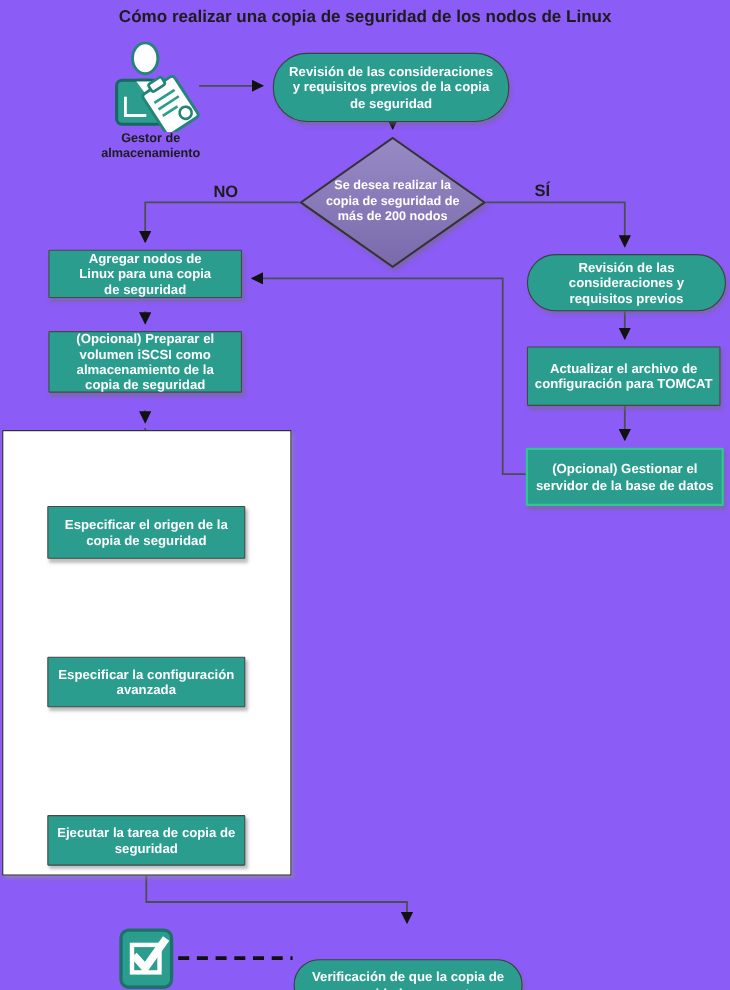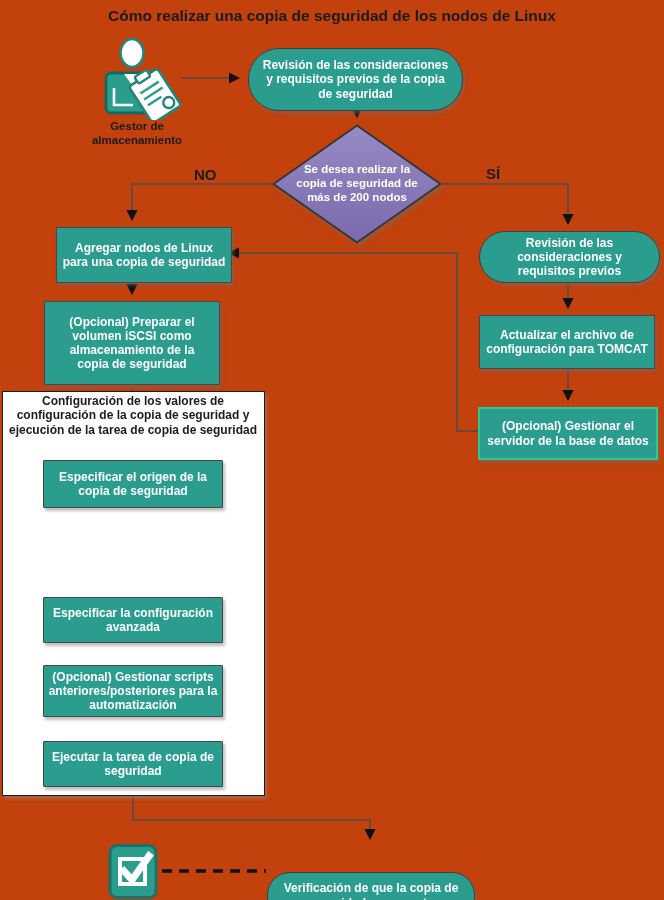--- a/index.html
+++ b/index.html
@@ -1,16 +1,16 @@
 <!DOCTYPE html>
 <html><head>
 <meta charset="utf-8">
 <style>
   html,body{margin:0;padding:0;background:#fff;}
-  .page{position:relative;width:664px;height:900px;background:#c2410c;overflow:hidden;
+  .page{position:relative;width:664px;height:900px;background:#8b5cf6;overflow:hidden;
         font-family:"Liberation Sans",sans-serif;-webkit-font-smoothing:antialiased;}
   .title{position:absolute;left:0;top:7px;width:664px;text-align:center;
          font-size:15.5px;font-weight:bold;color:#1c1c1c;}
   .connectors{position:absolute;left:0;top:0;width:664px;height:900px;pointer-events:none;}
   .node{position:absolute;display:flex;align-items:center;justify-content:center;
         text-align:center;color:#fff;font-weight:bold;font-size:12px;line-height:1.18;
         box-sizing:border-box;}
   .teal{background:#2a9d8e;border:1.6px solid #474747;
         box-shadow:2px 3px 3px rgba(110,110,110,.45);}
   .stadium{border-radius:31px;border-color:#3f3f3f;}
@@ -86,29 +86,27 @@
 
   <div class="decision">
     <svg width="170" height="120" viewBox="0 0 170 120" style="filter:drop-shadow(2px 3px 2px rgba(110,110,110,.5))">
       <polygon points="85,1.5 168.5,60 85,118.5 1.5,60" fill="url(#dg)" stroke="#333" stroke-width="1.8"></polygon>
     </svg>
     <div class="decision-label">Se desea realizar la copia de seguridad de más de 200 nodos</div>
   </div>
   <div class="branch-label" style="left:194px;top:166px">NO</div>
   <div class="branch-label" style="left:486px;top:165px">SÍ</div>
 
-  <div class="node teal rect" style="left:56px;top:227px;width:176px;height:56px;padding:0 4px">Agregar nodos de Linux para una copia de seguridad</div>
-  <div class="node teal rect" style="left:44px;top:301px;width:176px;height:84px;padding:0 20px">(Opcional) Preparar el volumen iSCSI como almacenamiento de la copia de seguridad</div>
+  <div class="node teal rect" style="left:44px;top:227px;width:176px;height:44px;padding:0 22px">Agregar nodos de Linux para una copia de seguridad</div>
+  <div class="node teal rect" style="left:44px;top:301px;width:176px;height:56px;padding:0 20px">(Opcional) Preparar el volumen iSCSI como almacenamiento de la copia de seguridad</div>
 
   <div class="container-box"></div>
-  <div class="container-title">Configuración de los valores de configuración de la copia de seguridad y ejecución de la tarea de copia de seguridad</div>
 
   <div class="node teal rect" style="left:43px;top:460px;width:180px;height:48px;padding:0 2px">Especificar el origen de la copia de seguridad</div>
   <div class="node teal rect" style="left:43px;top:597px;width:180px;height:46px;padding:0 2px">Especificar la configuración avanzada</div>
-  <div class="node teal rect" style="left:43px;top:665px;width:180px;height:52px;padding:0 2px">(Opcional) Gestionar scripts anteriores/posteriores para la automatización</div>
   <div class="node teal rect" style="left:43px;top:741px;width:180px;height:46px;padding:0 2px">Ejecutar la tarea de copia de seguridad</div>
 
   <div class="node teal stadium" style="left:479px;top:231px;width:181px;height:52px;border-radius:26px;padding:0 8px">Revisión de las consideraciones y requisitos previos</div>
   <div class="node teal rect" style="left:479px;top:315px;width:176px;height:54px;padding:0 3px">Actualizar el archivo de configuración para TOMCAT</div>
   <div class="node teal rect green-border" style="left:478px;top:407px;width:180px;height:53px;padding:0 3px">(Opcional) Gestionar el servidor de la base de datos</div>
 
   <div class="node teal stadium" style="left:267px;top:872px;width:208px;height:47px;border-radius:23px;padding:0 10px">Verificación de que la copia de seguridad es correcta</div>
 
   <svg class="icon-abs" style="left:108px;top:843px" width="52" height="57" viewBox="0 0 52 57">
     <rect x="2" y="2.5" width="46" height="52" rx="7" fill="#2a9d8e" stroke="#1e7166" stroke-width="3"></rect>

